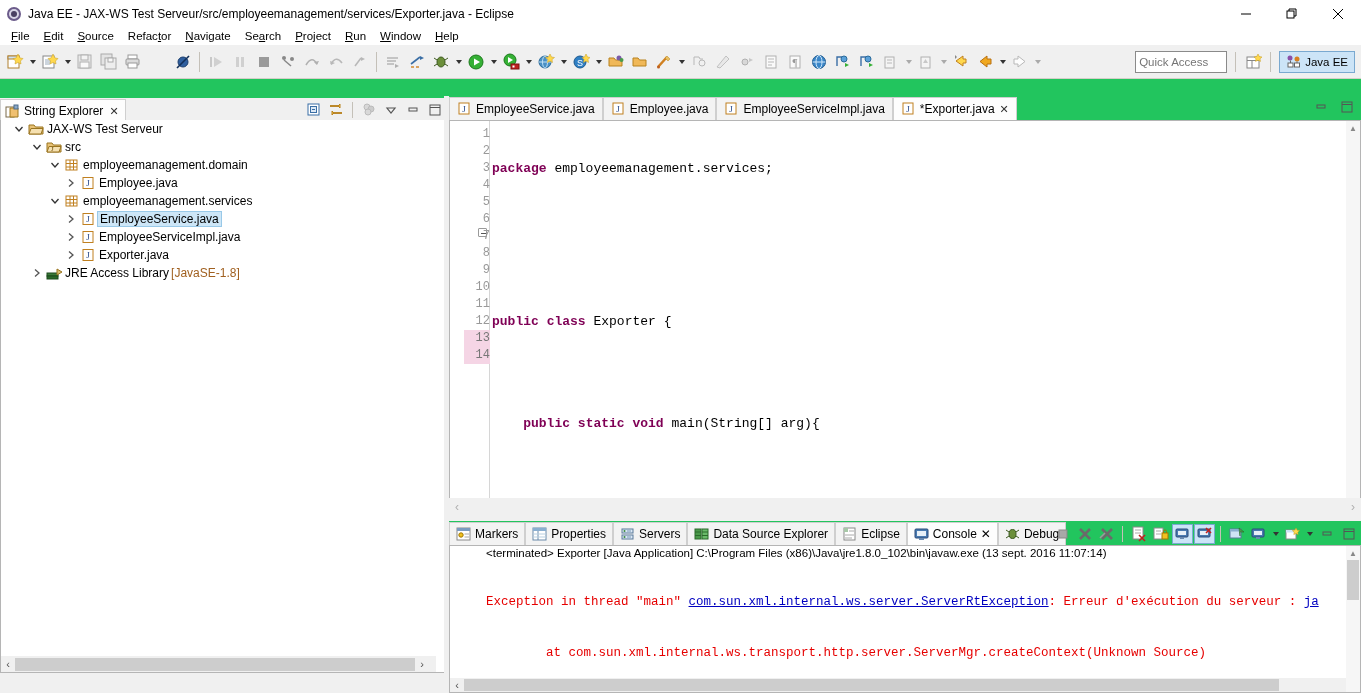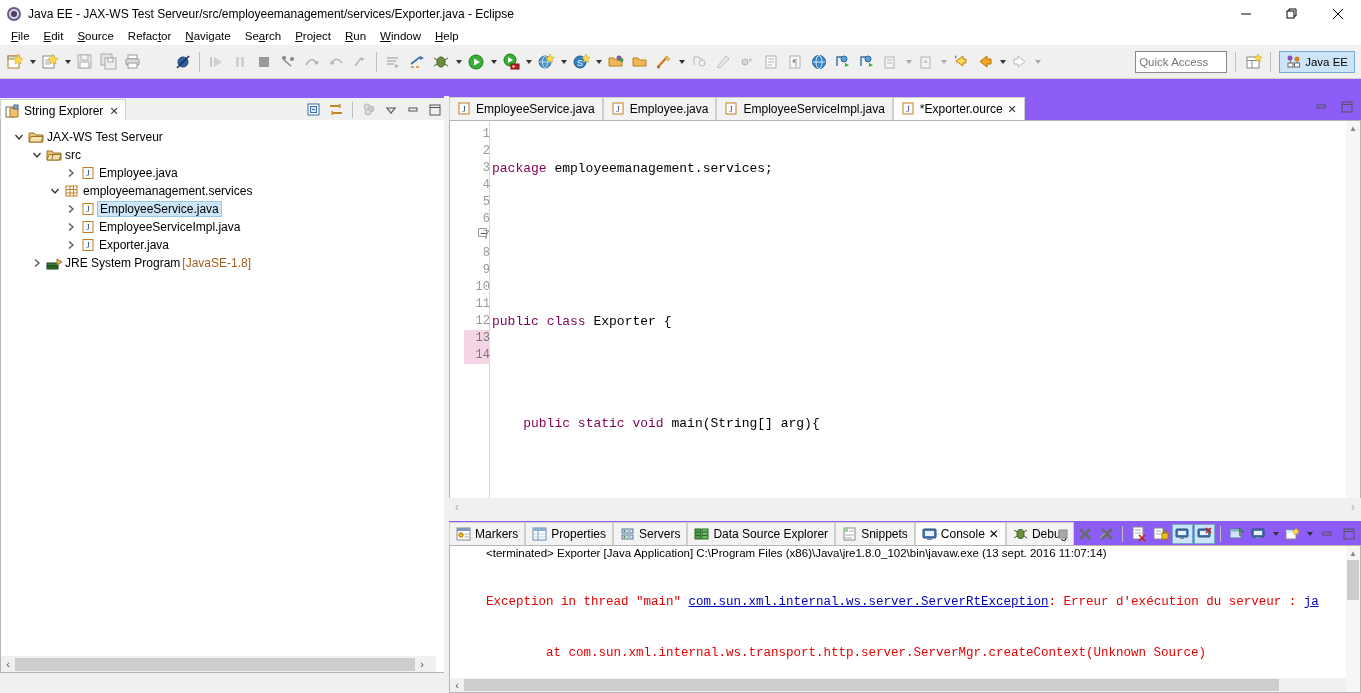--- a/index.html
+++ b/index.html
@@ -6,21 +6,21 @@
   html, body {
     margin: 0; padding: 0;
     width: 1361px; height: 693px;
     overflow: hidden;
     background: #f0f0f0;
     font-family: "Liberation Sans", sans-serif;
     font-size: 12px;
     color: #000;
     -webkit-font-smoothing: none;
   }
-  #app { position: relative; width: 1361px; height: 599px; background: #8b5cf6; }
+  #app { position: relative; width: 1361px; height: 599px; background: #22c55e; }
 
   
   .titlebar {
     position: absolute; top: 0; left: 0; width: 1361px; height: 28px;
     background: #ffffff; display: flex; align-items: center;
   }
   .title-icon {
     width: 16px; height: 16px; margin-left: 6px; margin-right: 6px;
     position: relative; flex: none;
   }
@@ -99,21 +99,21 @@
     position: absolute; right: 2px; top: 2px; display: flex; align-items: center; gap: 2px;
   }
   .vtb { width: 20px; height: 20px; display: flex; align-items: center; justify-content: center; }
 
   .explorer-body {
     position: absolute; left: 0; top: 120px; width: 447px; height: 553px;
     background: #ffffff; border: 1px solid #b5b5b5; border-top: none;
     overflow: hidden;
   }
   
-  .tree { padding-top: 8px; font-size: 12px; }
+  .tree { padding-top: 0; font-size: 12px; }
   .trow {
     display: flex; align-items: center; height: 18px; white-space: nowrap; padding-left: 4px;
   }
   .twist {
     width: 16px; height: 16px; flex: none; display: flex; align-items: center; justify-content: center;
     color: #333;
   }
   .twist svg { display: block; }
   .ticon { width: 18px; height: 16px; flex: none; display: flex; align-items: center; justify-content: center; }
   .tlabel { padding: 0 2px; }
@@ -152,21 +152,21 @@
     padding-top: 5px; white-space: pre; color: #000;
   }
   .lnums {
     position: absolute; left: 14px; top: 0; width: 26px;
     font-family: "Liberation Mono", monospace; font-size: 12px; line-height: 17px;
     padding-top: 5px; text-align: right; color: #999;
   }
   .ln { height: 17px; }
   .ln.changed { background: #f5d5e5; color: #777; }
   .cline { height: 17px; }
-  .kw { color: #7f0055; font-weight: normal; margin-top: 20px; }
+  .kw { color: #7f0055; font-weight: bold; margin-top: 20px; }
   .editor-vscroll {
     position: absolute; right: 0; top: 0; width: 14px; height: 100%;
     background: #f6f6f6;
   }
   .scroll-arrow {
     width: 14px; height: 14px; display: flex; align-items: center; justify-content: center;
     color: #888; font-size: 8px;
   }
   .editor-hscroll {
     position: absolute; left: 449px; top: 498px; width: 912px; height: 18px;
@@ -647,119 +647,137 @@
         <span class="ticon">
           <svg width="16" height="14">
               <path d="M1 12 L1 3 L6 3 L7.5 5 L15 5 L15 12 Z" fill="#e8c276" stroke="#9a7520"></path>
               <path d="M1 12 L3 6.5 L15 6.5 L13 12 Z" fill="#f5e0b0" stroke="#9a7520"></path>
               <text x="5" y="11" font-size="7" fill="#6a4a00" font-family="Liberation Serif">J</text>
             </svg>
         </span>
         <span class="tlabel">src</span>
       </div>
 
-
-      <div class="trow">
-        <span style="width:58px"></span>
-        <span class="twist">
-          <svg width="10" height="10">
-              <polyline points="3,1.5 7,5 3,8.5" fill="none" stroke="#555" stroke-width="1.3"></polyline>
-            </svg>
-        </span>
-        <span class="ticon">
-          <svg width="16" height="14">
-              <rect x="3" y="1.5" width="10" height="11" fill="#fff" stroke="#c08020"></rect>
-              <text x="8" y="10" font-size="9" fill="#2a4a8a" text-anchor="middle" font-family="Liberation Serif">J</text>
-            </svg>
-        </span>
-        <span class="tlabel">Employee.java</span>
-      </div>
-
       <div class="trow">
         <span style="width:42px"></span>
         <span class="twist">
           <svg width="10" height="10">
               <polyline points="1.5,3 5,7 8.5,3" fill="none" stroke="#333" stroke-width="1.3"></polyline>
             </svg>
         </span>
         <span class="ticon">
           <svg width="16" height="14">
               <rect x="2" y="2" width="11" height="10" fill="#fff" stroke="#c08020"></rect>
               <line x1="2" y1="5.5" x2="13" y2="5.5" stroke="#c08020"></line>
               <line x1="2" y1="9" x2="13" y2="9" stroke="#c08020"></line>
               <line x1="6" y1="2" x2="6" y2="12" stroke="#c08020"></line>
               <line x1="9.5" y1="2" x2="9.5" y2="12" stroke="#c08020"></line>
             </svg>
         </span>
-        <span class="tlabel">employeemanagement.services</span>
+        <span class="tlabel">employeemanagement.domain</span>
       </div>
 
       <div class="trow">
         <span style="width:58px"></span>
         <span class="twist">
           <svg width="10" height="10">
               <polyline points="3,1.5 7,5 3,8.5" fill="none" stroke="#555" stroke-width="1.3"></polyline>
             </svg>
         </span>
         <span class="ticon">
           <svg width="16" height="14">
               <rect x="3" y="1.5" width="10" height="11" fill="#fff" stroke="#c08020"></rect>
               <text x="8" y="10" font-size="9" fill="#2a4a8a" text-anchor="middle" font-family="Liberation Serif">J</text>
             </svg>
         </span>
-        <span class="tlabel sel">EmployeeService.java</span>
+        <span class="tlabel">Employee.java</span>
+      </div>
+
+      <div class="trow">
+        <span style="width:42px"></span>
+        <span class="twist">
+          <svg width="10" height="10">
+              <polyline points="1.5,3 5,7 8.5,3" fill="none" stroke="#333" stroke-width="1.3"></polyline>
+            </svg>
+        </span>
+        <span class="ticon">
+          <svg width="16" height="14">
+              <rect x="2" y="2" width="11" height="10" fill="#fff" stroke="#c08020"></rect>
+              <line x1="2" y1="5.5" x2="13" y2="5.5" stroke="#c08020"></line>
+              <line x1="2" y1="9" x2="13" y2="9" stroke="#c08020"></line>
+              <line x1="6" y1="2" x2="6" y2="12" stroke="#c08020"></line>
+              <line x1="9.5" y1="2" x2="9.5" y2="12" stroke="#c08020"></line>
+            </svg>
+        </span>
+        <span class="tlabel">employeemanagement.services</span>
       </div>
 
       <div class="trow">
         <span style="width:58px"></span>
         <span class="twist">
           <svg width="10" height="10">
               <polyline points="3,1.5 7,5 3,8.5" fill="none" stroke="#555" stroke-width="1.3"></polyline>
             </svg>
         </span>
         <span class="ticon">
           <svg width="16" height="14">
               <rect x="3" y="1.5" width="10" height="11" fill="#fff" stroke="#c08020"></rect>
               <text x="8" y="10" font-size="9" fill="#2a4a8a" text-anchor="middle" font-family="Liberation Serif">J</text>
             </svg>
         </span>
-        <span class="tlabel">EmployeeServiceImpl.java</span>
+        <span class="tlabel sel">EmployeeService.java</span>
       </div>
 
       <div class="trow">
         <span style="width:58px"></span>
         <span class="twist">
           <svg width="10" height="10">
               <polyline points="3,1.5 7,5 3,8.5" fill="none" stroke="#555" stroke-width="1.3"></polyline>
             </svg>
         </span>
         <span class="ticon">
           <svg width="16" height="14">
               <rect x="3" y="1.5" width="10" height="11" fill="#fff" stroke="#c08020"></rect>
               <text x="8" y="10" font-size="9" fill="#2a4a8a" text-anchor="middle" font-family="Liberation Serif">J</text>
             </svg>
         </span>
+        <span class="tlabel">EmployeeServiceImpl.java</span>
+      </div>
+
+      <div class="trow">
+        <span style="width:58px"></span>
+        <span class="twist">
+          <svg width="10" height="10">
+              <polyline points="3,1.5 7,5 3,8.5" fill="none" stroke="#555" stroke-width="1.3"></polyline>
+            </svg>
+        </span>
+        <span class="ticon">
+          <svg width="16" height="14">
+              <rect x="3" y="1.5" width="10" height="11" fill="#fff" stroke="#c08020"></rect>
+              <text x="8" y="10" font-size="9" fill="#2a4a8a" text-anchor="middle" font-family="Liberation Serif">J</text>
+            </svg>
+        </span>
         <span class="tlabel">Exporter.java</span>
       </div>
 
       <div class="trow">
         <span style="width:24px"></span>
         <span class="twist">
           <svg width="10" height="10">
               <polyline points="3,1.5 7,5 3,8.5" fill="none" stroke="#555" stroke-width="1.3"></polyline>
             </svg>
         </span>
         <span class="ticon">
           <svg width="17" height="14">
               <rect x="1" y="7" width="11" height="3" fill="#3a7a3a" stroke="#1d4a1d"></rect>
               <rect x="1" y="10" width="11" height="3" fill="#2a6a2a" stroke="#1d4a1d"></rect>
               <polygon points="11,3 16,6 11,9" fill="#d8c070" stroke="#9a7520"></polygon>
             </svg>
         </span>
-        <span class="tlabel">JRE System Program</span>
+        <span class="tlabel">JRE Access Library</span>
         <span class="tdim"> [JavaSE-1.8]</span>
       </div>
 
     </div>
 
     <div class="left-hscroll">
       <div class="sb-arrow">‹</div>
       <div class="thumb" style="width:400px"></div>
       <div class="sb-arrow">›</div>
     </div>
@@ -787,21 +805,21 @@
           <rect x="2" y="1" width="10" height="11" fill="#fff" stroke="#c08020"></rect>
           <text x="7" y="9.5" font-size="9" fill="#2a4a8a" text-anchor="middle" font-family="Liberation Serif">J</text>
         </svg>
       <span>EmployeeServiceImpl.java</span>
     </div>
     <div class="etab active">
       <svg width="14" height="14">
           <rect x="2" y="1" width="10" height="11" fill="#fff" stroke="#c08020"></rect>
           <text x="7" y="9.5" font-size="9" fill="#2a4a8a" text-anchor="middle" font-family="Liberation Serif">J</text>
         </svg>
-      <span>*Exporter.ource</span>
+      <span>*Exporter.java</span>
       <span class="x">✕</span>
     </div>
     <div class="editor-minmax">
       <div class="vtb">
         <svg width="16" height="16">
             <rect x="4" y="6" width="8" height="3" fill="none" stroke="#555"></rect>
           </svg>
       </div>
       <div class="vtb">
         <svg width="16" height="16">
@@ -908,21 +926,21 @@
       <span>Data Source Explorer</span>
     </div>
     <div class="ctab">
       <svg width="15" height="14">
           <rect x="2" y="1" width="11" height="12" fill="#fff" stroke="#8a8a8a"></rect>
           <polygon points="2,1 6,1 6,5 2,5" fill="#a8c8a8"></polygon>
           <line x1="7" y1="4" x2="12" y2="4" stroke="#aaa"></line>
           <line x1="3" y1="8" x2="12" y2="8" stroke="#aaa"></line>
           <line x1="3" y1="11" x2="10" y2="11" stroke="#aaa"></line>
         </svg>
-      <span>Snippets</span>
+      <span>Eclipse</span>
     </div>
     <div class="ctab active">
       <svg width="15" height="14">
           <rect x="1" y="2" width="13" height="9" rx="1" fill="#4a7ab0" stroke="#2a4a7a"></rect>
           <rect x="3" y="4" width="9" height="5" fill="#e8f0f8"></rect>
           <rect x="5" y="11" width="5" height="2" fill="#6a8ab0"></rect>
         </svg>
       <span>Console</span>
       <span class="x">✕</span>
     </div>

